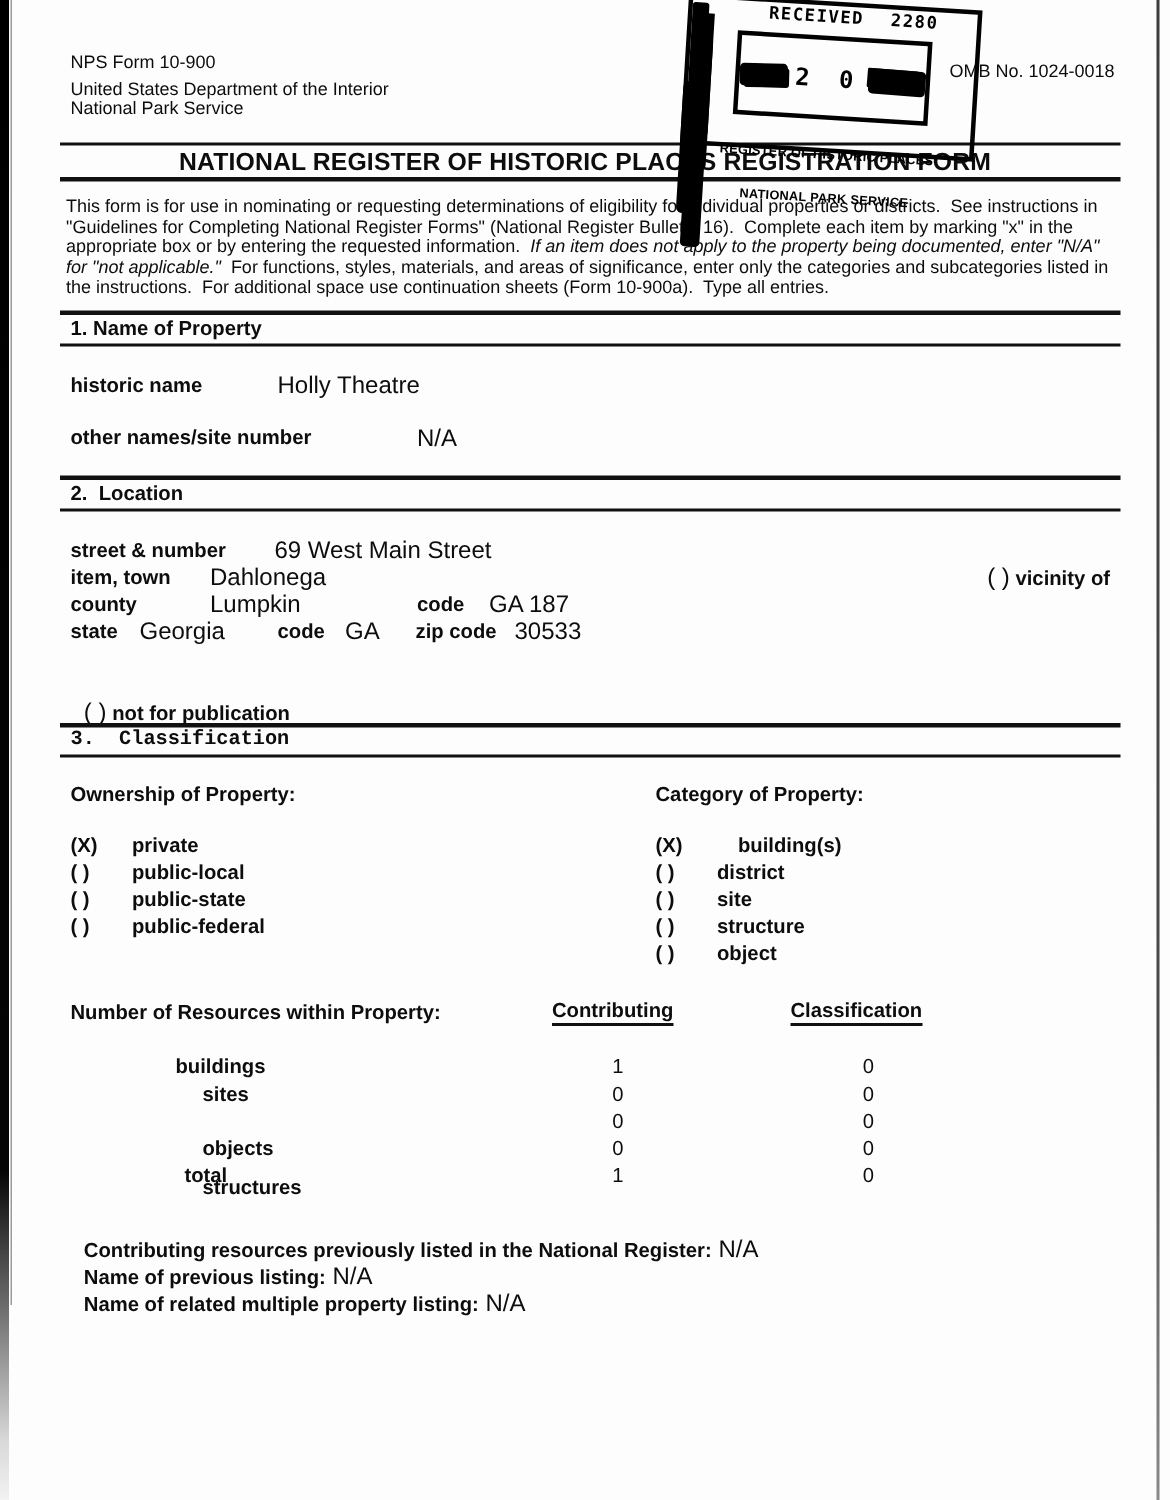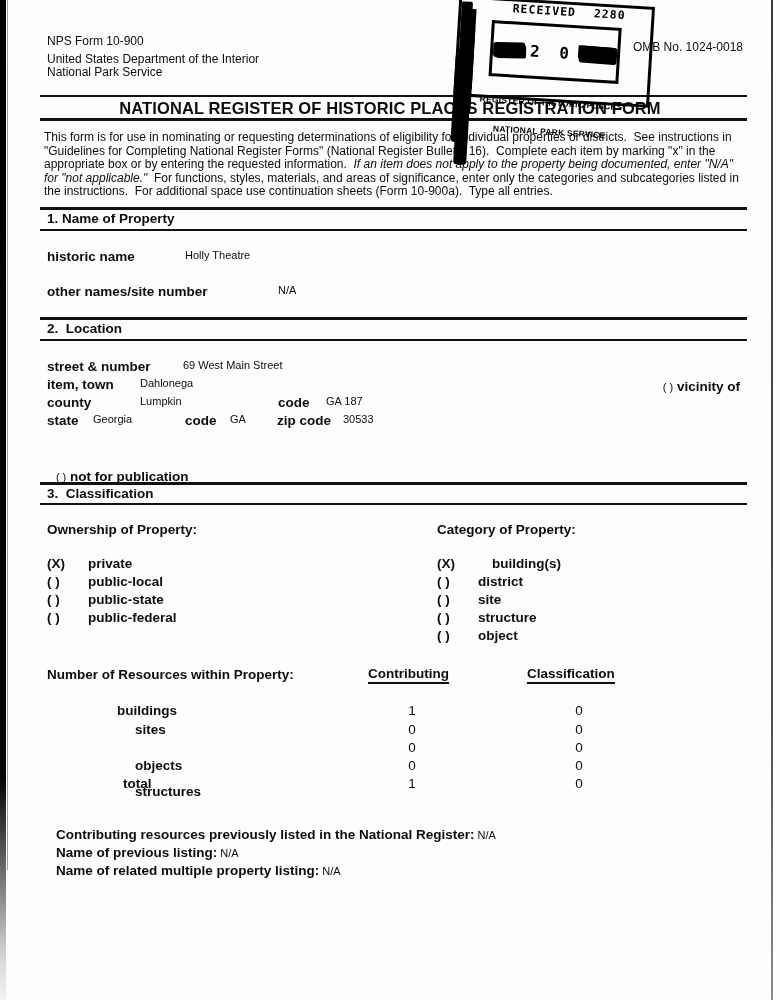--- a/index.html
+++ b/index.html
@@ -43,21 +43,21 @@
   
   .instructions {
     font-size:12px; line-height:13.6px;
     white-space:pre-wrap;
   }
   .instructions .it { font-style:italic; }
 
   
   .sec-head { font-size:13.5px; font-weight:bold; white-space:pre; }
   .lbl  { font-size:13.5px; font-weight:bold; white-space:pre; }
-  .val  { font-size:11px; white-space:pre; }
+  .val  { font-size:16px; white-space:pre; }
   .mark { font-size:13.5px; font-weight:bold; white-space:pre; }
 
   .col-hdr {
     font-size:13.5px; font-weight:bold;
     border-bottom:2px solid #111; padding-bottom:1px;
     display:inline-block;
   }
   .num { font-size:13.5px; text-align:center; display:inline-block; }
 
   
@@ -175,21 +175,21 @@
   <span class="abs lbl" style="left:185px;">code</span>
   <span class="abs val" style="left:230px;">GA</span>
   <span class="abs lbl" style="left:277px;">zip code</span>
   <span class="abs val" style="left:343px;">30533</span>
 </div>
 <div class="abs" style="top:449px; left:47px; white-space:pre;">
   <span class="val">( )</span><span class="lbl"> </span><span class="lbl">not for publication</span>
 </div>
 
 <div class="abs rule" style="left:40px; right:33px; top:482px; height:3px;"></div>
-<div class="abs sec-head" style="left:47px; top:486px;">3.  Classification</div>
+<div class="abs sec-head" style="left:47px; top:486px;font-family:Liberation Mono, monospace;">3.  Classification</div>
 <div class="abs rule" style="left:40px; right:33px; top:503px; height:2px;"></div>
 
 <div class="abs lbl" style="left:47px; top:522px;">Ownership of Property:</div>
 <div class="abs lbl" style="left:437px; top:522px;">Category of Property:</div>
 
 <div class="abs" style="top:556px; left:0;">
   <span class="abs mark" style="left:47px;">(X)</span>
   <span class="abs lbl" style="left:88px;">private</span>
 </div>
 <div class="abs" style="top:574px; left:0;">

